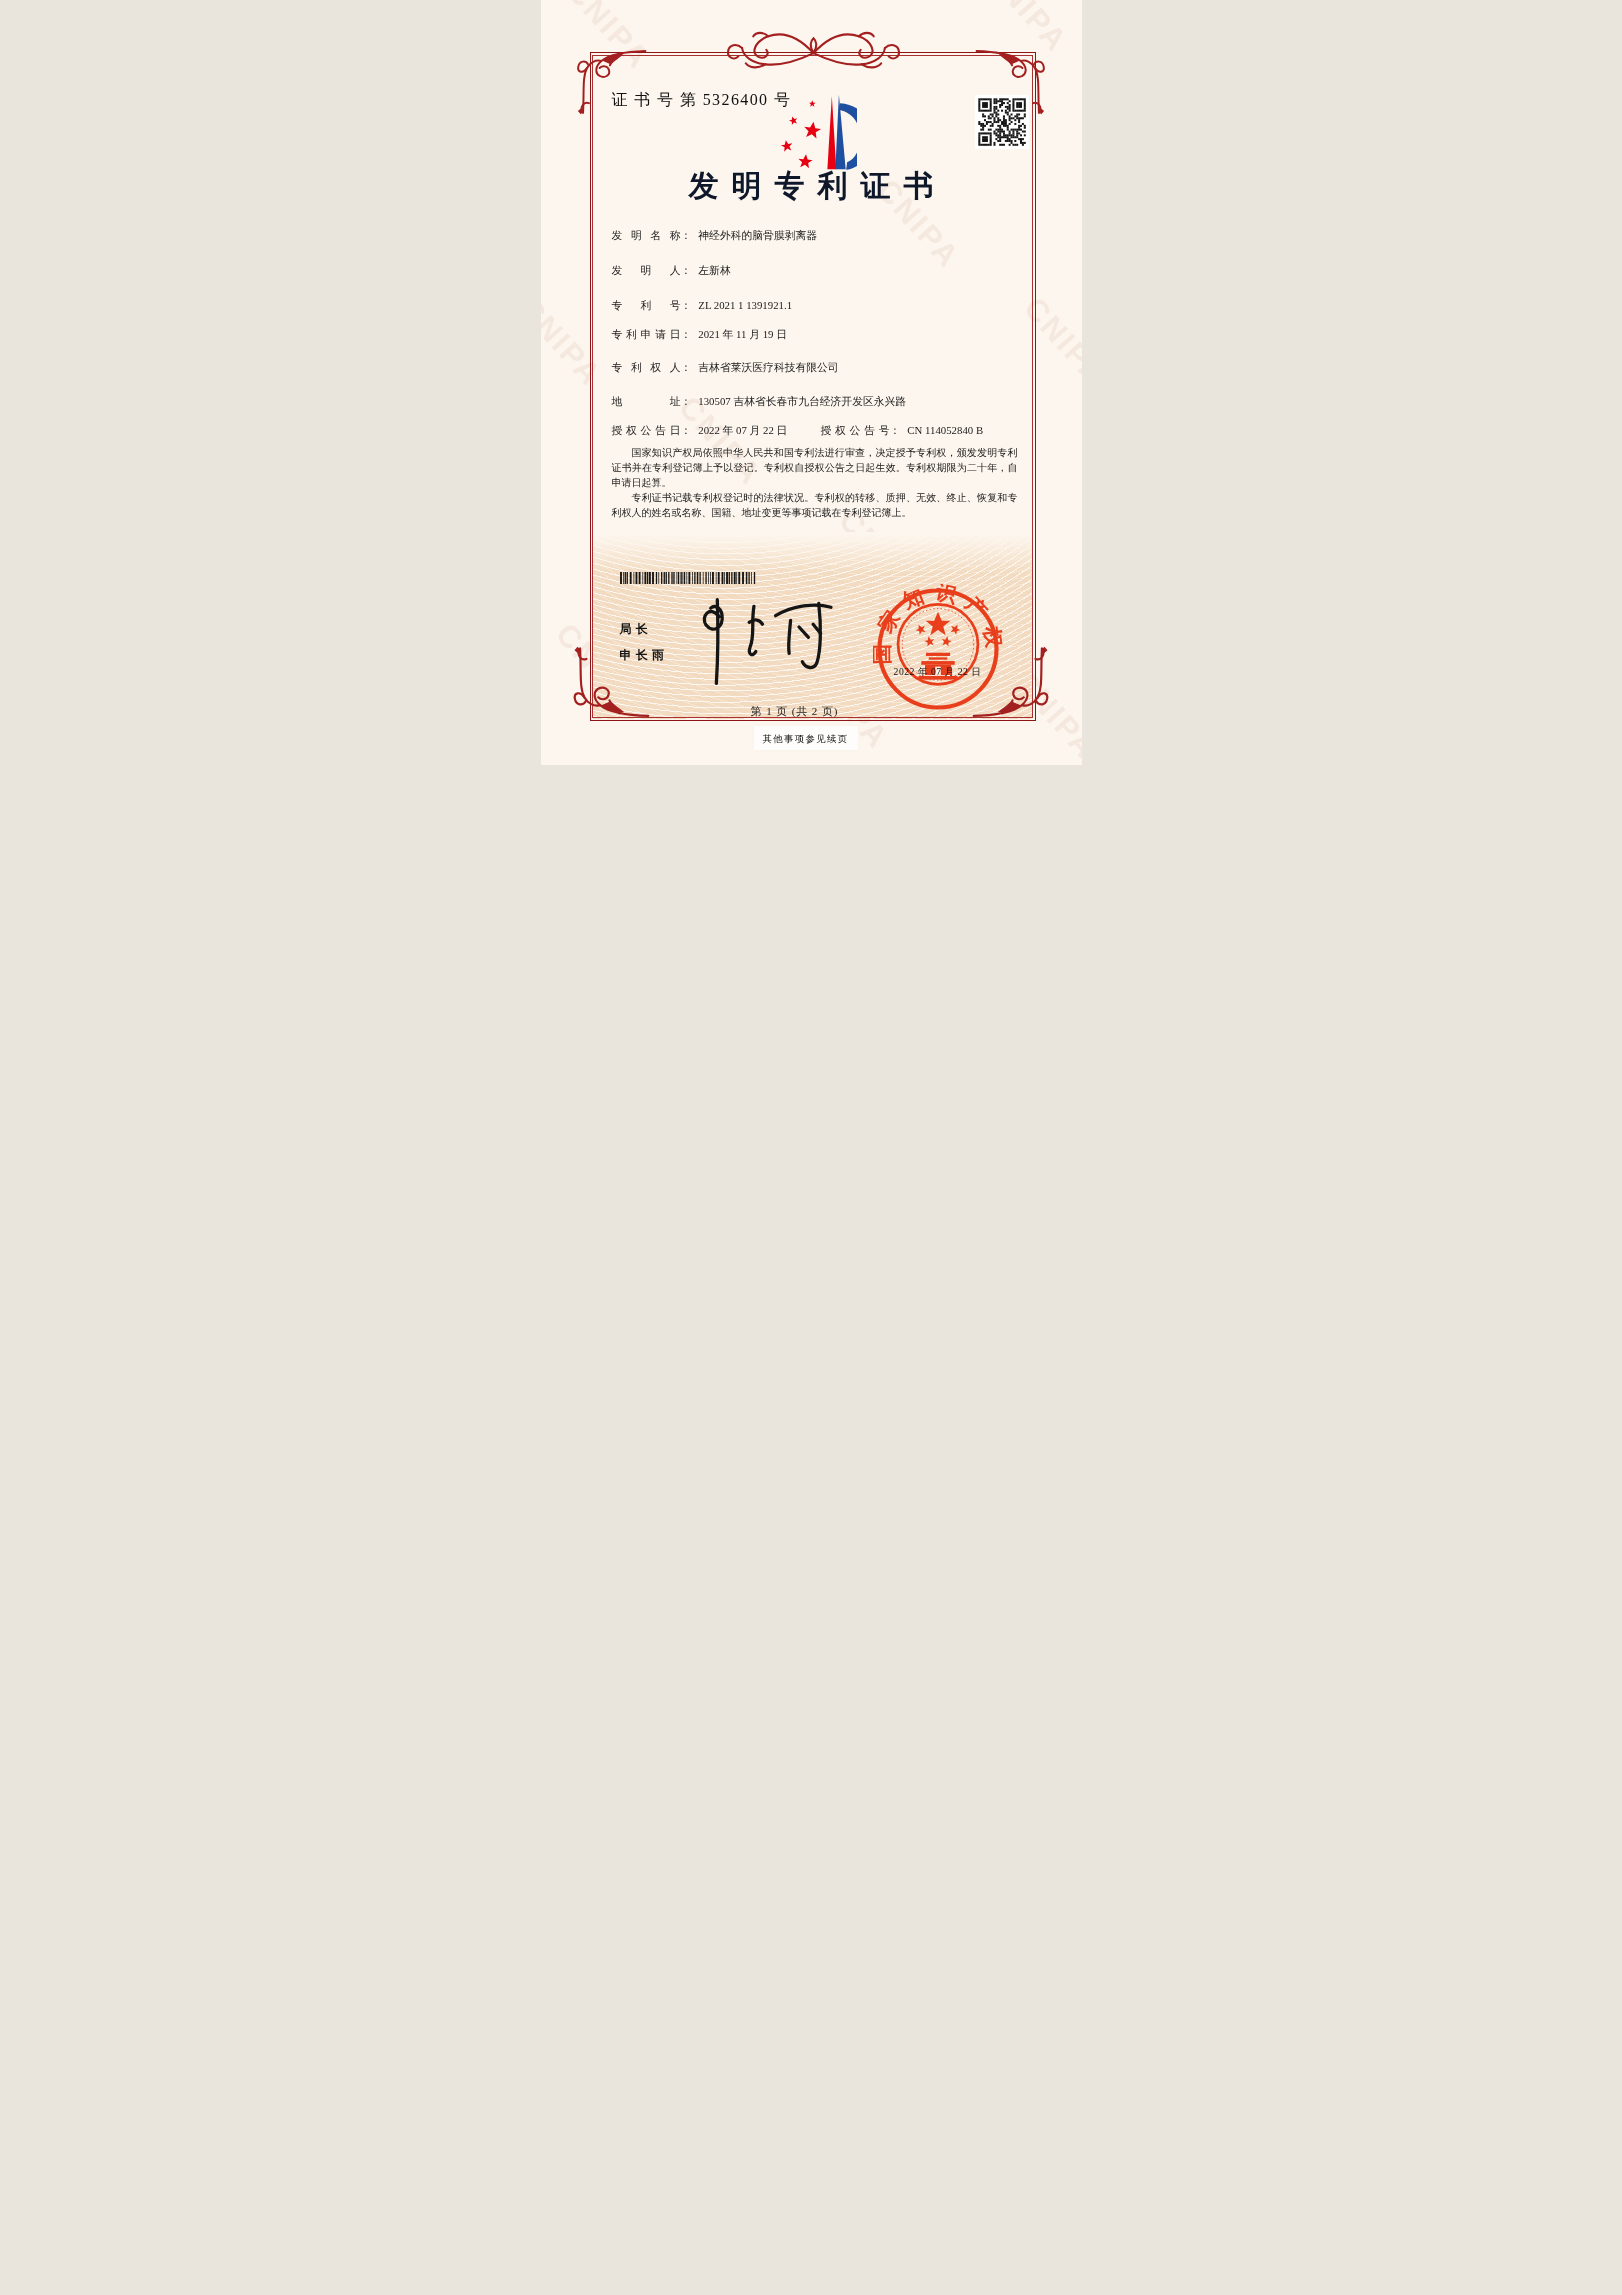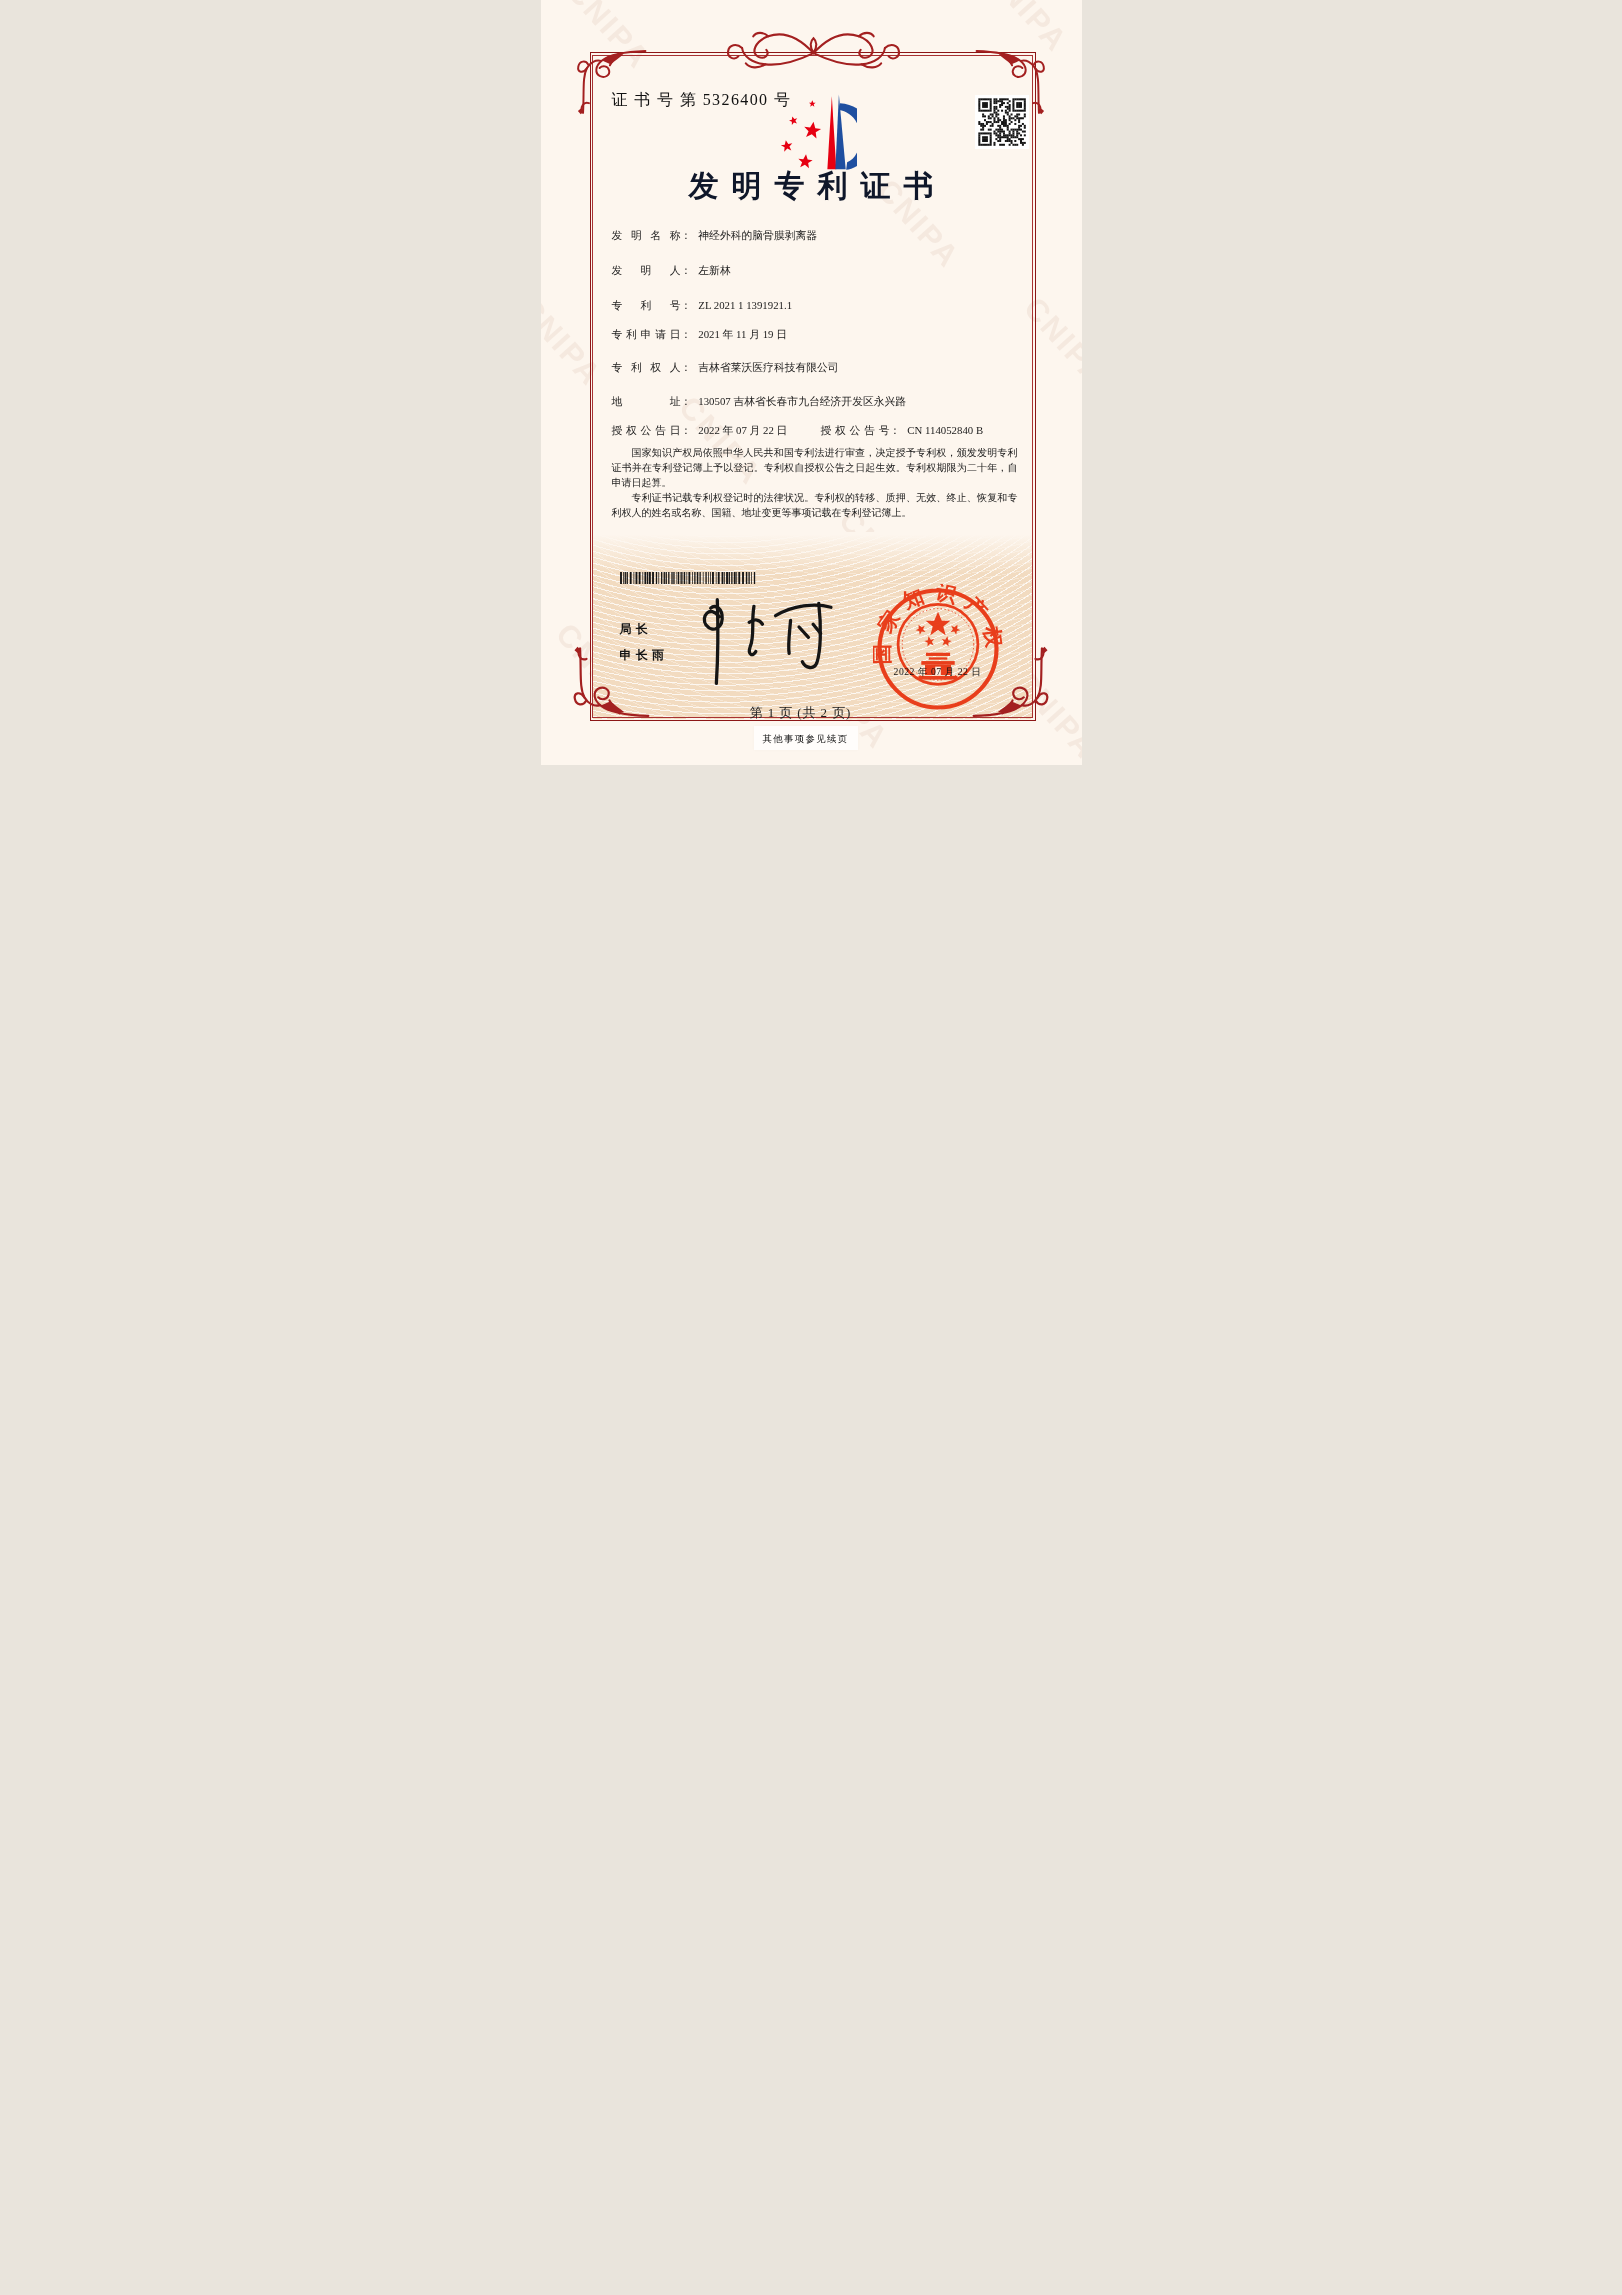--- a/index.html
+++ b/index.html
@@ -38,21 +38,21 @@
   #paras{position:absolute;left:71px;top:445px;width:406px;z-index:5;}
   #paras p{margin:0;font-size:10px;line-height:15px;color:#1b1b1b;text-indent:2em;text-align:justify;}
   
   #barcode{position:absolute;left:78px;top:572px;z-index:5;}
   .sig-label{position:absolute;left:79px;font-family:Liberation Serif, serif;
              font-weight:600;font-size:12px;letter-spacing:4.2px;color:#151515;z-index:6;}
   #signature{position:absolute;left:150px;top:590px;z-index:6;}
   #seal{position:absolute;left:332px;top:584px;z-index:7;opacity:.93;}
   #seal-date{position:absolute;left:332px;top:666px;width:130px;text-align:center;font-size:9.7px;
              letter-spacing:0.5px;color:#141414;z-index:8;}
-  #pageinfo{position:absolute;left:166px;top:704px;width:188px;text-align:center;font-size:13px;
+  #pageinfo{position:absolute;left:160px;top:704px;width:188px;text-align:center;font-size:11px;
             letter-spacing:0.9px;color:#222;z-index:6;}
   #contnote{position:absolute;left:213px;top:726px;width:104px;height:24px;line-height:27px;background:#fffdfb;
             text-align:center;font-size:9.4px;letter-spacing:1.4px;color:#111;z-index:6;box-shadow:0 0 2.8px rgba(0,0,0,.03);}
 </style>
 </head>
 <body>
 
 <div id="page">
 
   <span class="wm" style="left:14px;top:6.6px">CNIPA</span>

